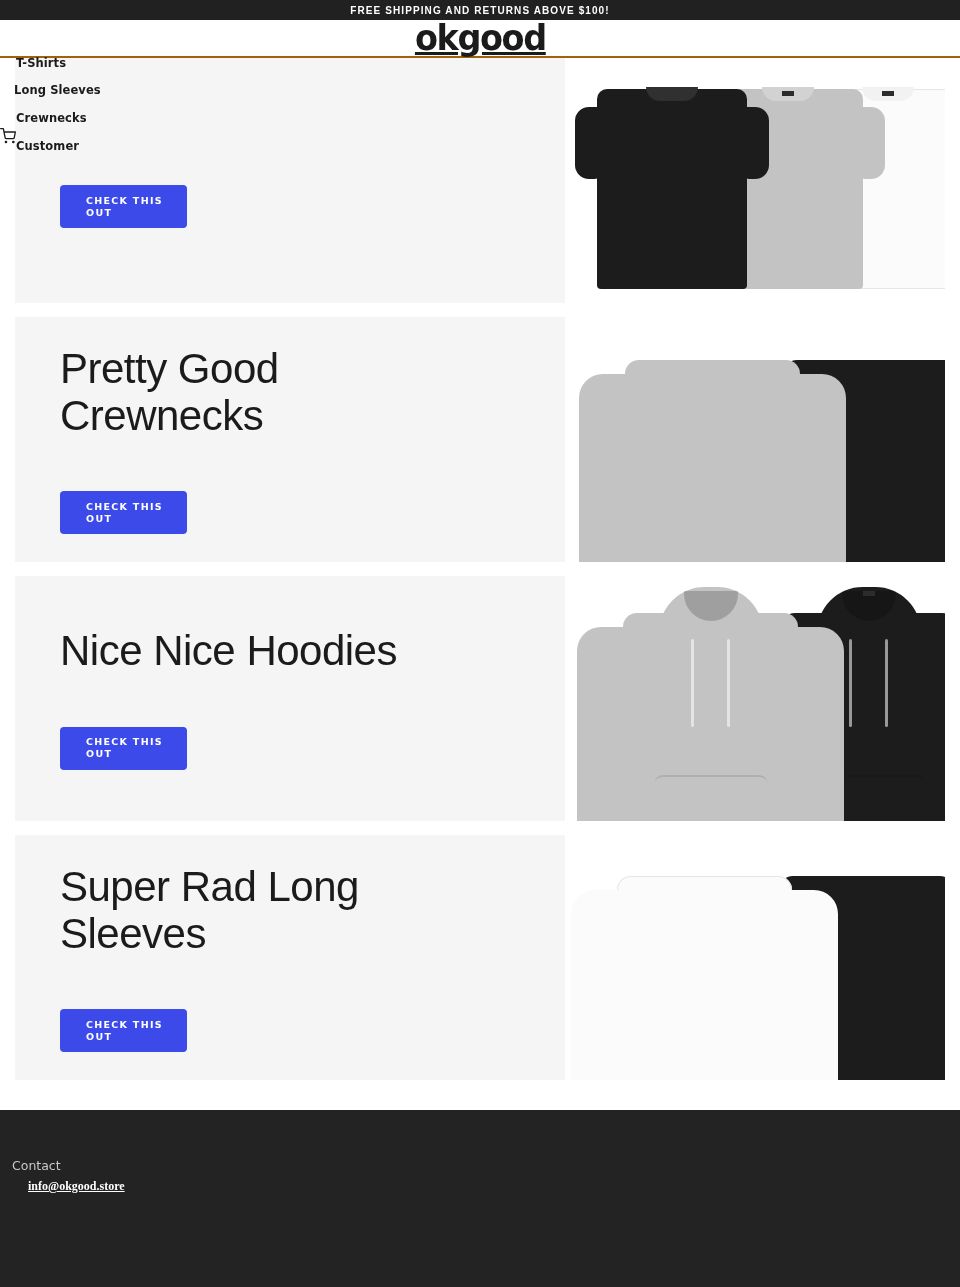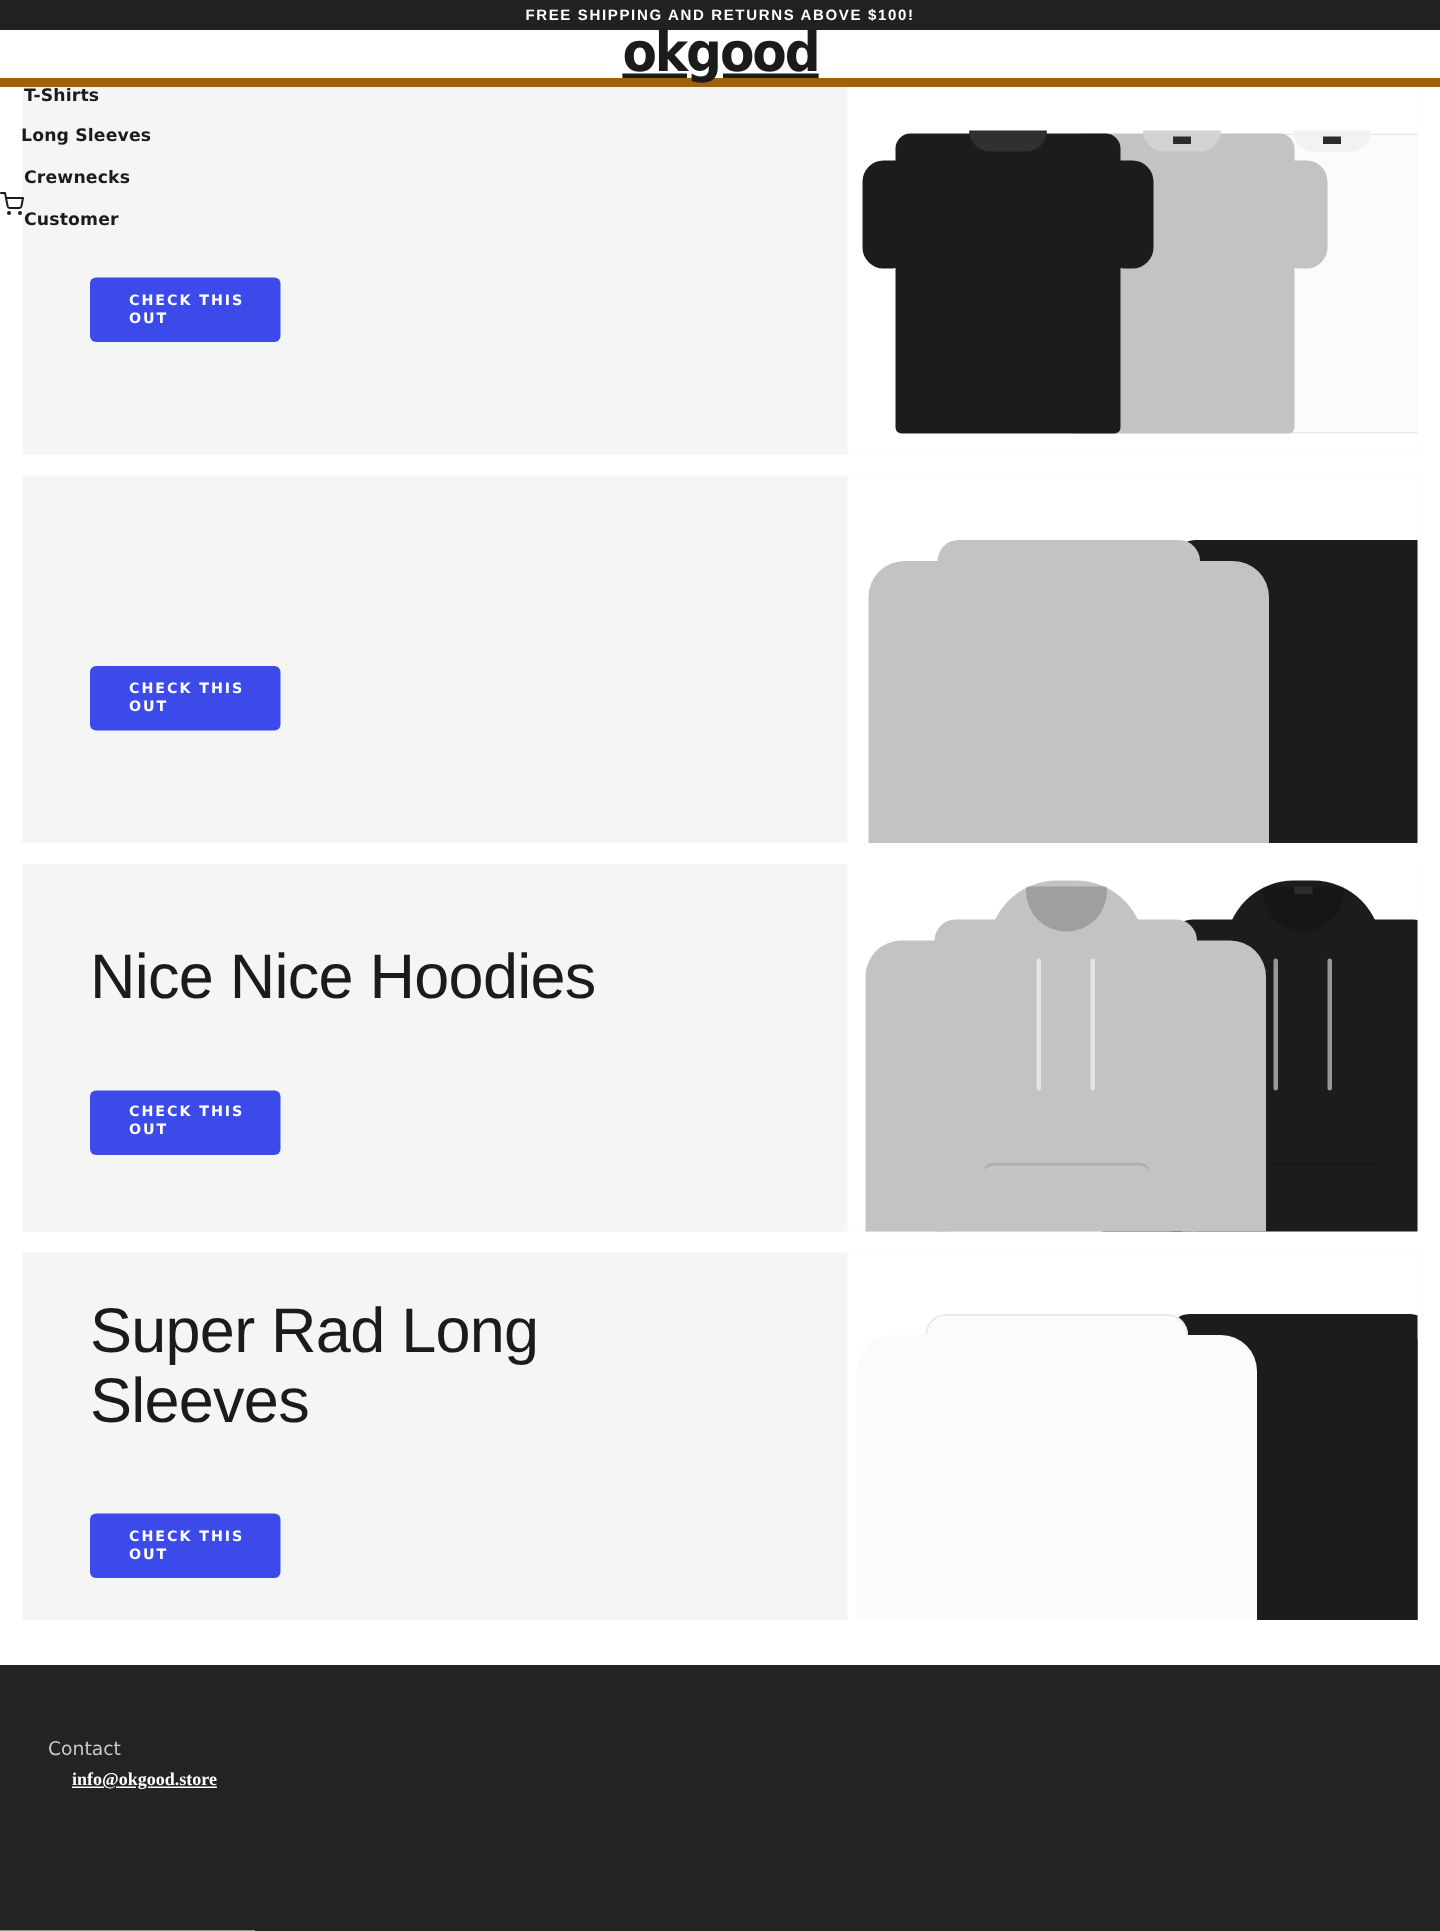--- a/index.html
+++ b/index.html
@@ -22,21 +22,21 @@
     font-weight:bold;
     letter-spacing:1.1px;
     font-family:Liberation Sans, sans-serif;
     white-space:nowrap;
   }
 
   
   .header {
     height:38px;
     background:#ffffff;
-    border-bottom:6px solid #a16207;
+    border-bottom:2px solid #a16207;
     display:flex; align-items:center; justify-content:center;
     position:relative;
   }
   .logo {
     font-family:"DejaVu Sans", sans-serif;
     font-weight:bold;
     font-size:36px;
     letter-spacing:-1.5px;
     color:#1b1b1b;
     line-height:1;
@@ -225,21 +225,21 @@
   .tee.black .collar  { background:#303030; }
 
   
   .footer {
     position:absolute;
     left:0; right:0; bottom:0;
     height:177px;
     background:#232323;
     padding:48px 0 0 0;
   }
-  .footer-inner { display:flex; padding-left:32px; }
+  .footer-inner { display:flex; padding-left:12px; }
   .fcol { margin-right:265px; }
   .fcol:last-child { margin-right:0; }
   .fhead {
     font-size:12.5px;
     color:#c8c8c8;
     font-weight:400;
     margin-bottom:6px;
     font-family:"DejaVu Sans", sans-serif;
   }
   .flink {
@@ -306,20 +306,21 @@
       <button class="card-cta">CHECK THIS OUT</button>
     </div>
   </section>
 
   <section class="card">
     <div class="card-media">
       <div class="garment crew grey" style="left:60px;bottom:-46px;z-index:2;"></div>
       <div class="garment crew black" style="left:218px;bottom:-46px;z-index:1;"></div>
     </div>
     <div class="card-body">
+      <h2 class="card-title">Pretty Good Crewnecks</h2>
       <button class="card-cta">CHECK THIS OUT</button>
     </div>
   </section>
 
   <section class="card">
     <div class="card-media">
       <div class="garment crew grey" style="left:58px;bottom:-40px;z-index:2;">
         <span class="hood">
           <span class="hood-v"></span>
         </span>

